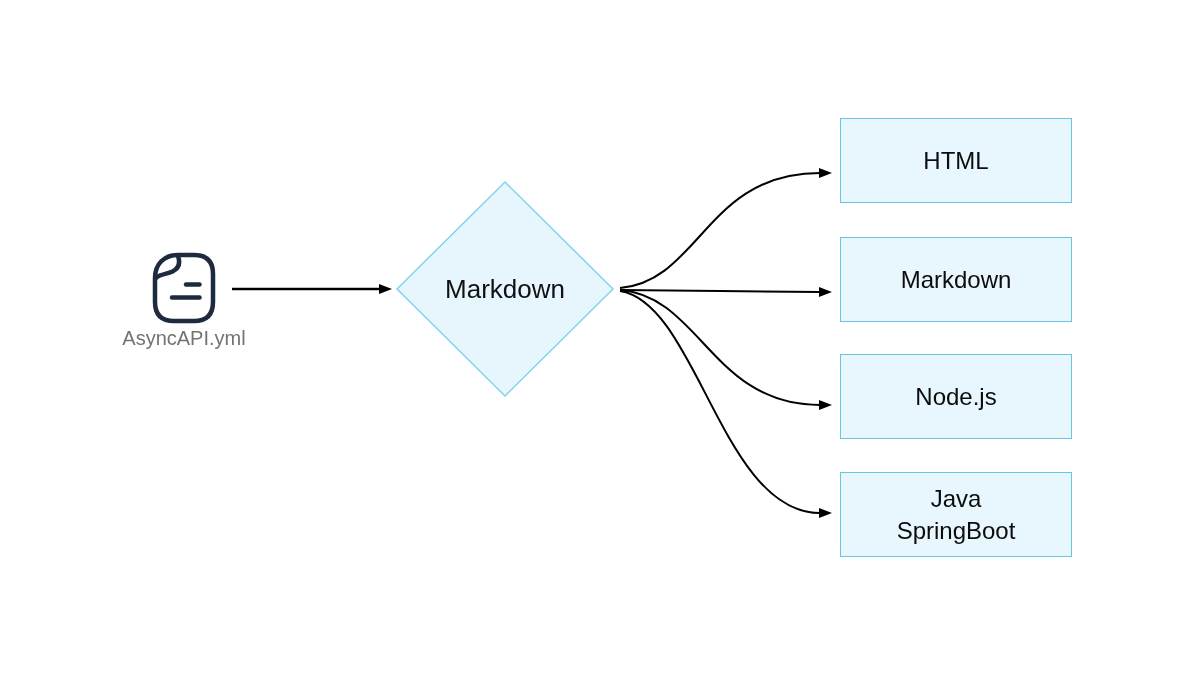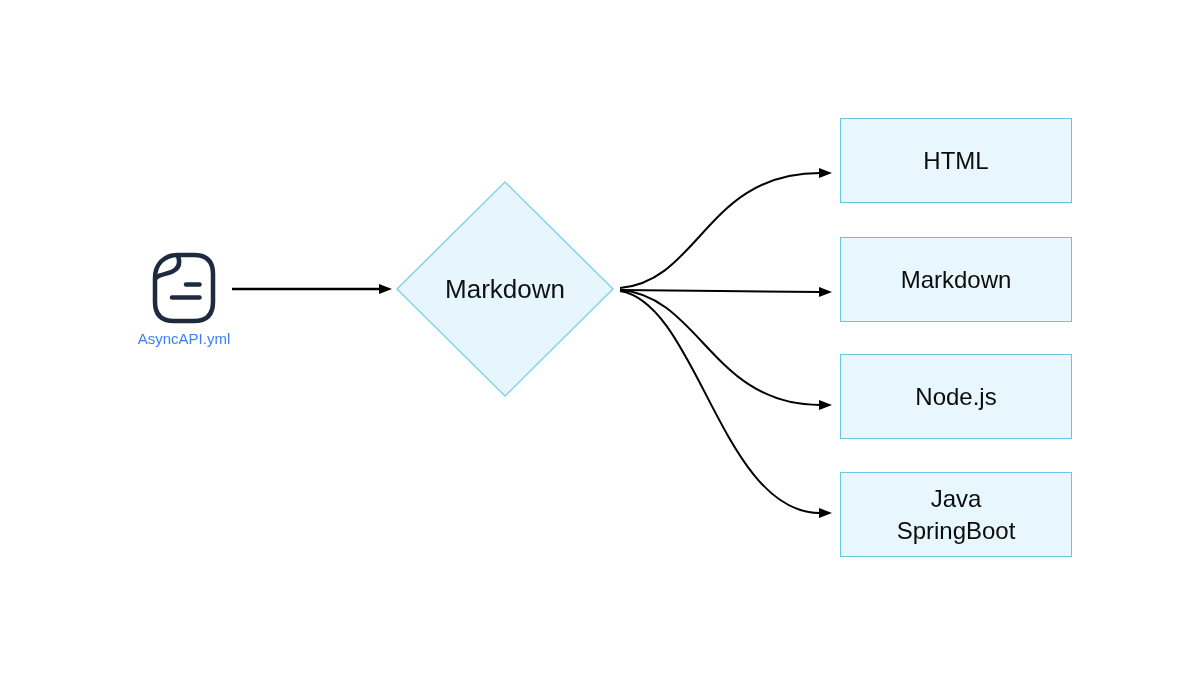--- a/index.html
+++ b/index.html
@@ -11,21 +11,21 @@
     overflow:hidden;
   }
   .layer{position:absolute;left:0;top:0;}
   .edge{fill:none;stroke:#000000;}
   .edge.thin{stroke-width:2;}
   .edge.thick{stroke-width:2.5;}
   .diamond{fill:#e7f6fd;stroke:#85d2ec;stroke-width:1.5;}
   .label{position:absolute;color:#0d0d0d;}
   .source-label{
     left:104px;top:329px;width:160px;
-    text-align:center;font-size:15px;line-height:19px;color:#3b82f6;
+    text-align:center;font-size:20px;line-height:19px;color:#737373;
   }
   .generator-label{
     left:397px;top:274px;width:216px;
     text-align:center;font-size:26px;line-height:30px;color:#101112;
   }
   .box{
     position:absolute;left:840px;width:232px;height:85px;
     background:#e7f7fd;border:1.5px solid #69c5e1;
     box-sizing:border-box;
     display:flex;align-items:center;justify-content:center;

